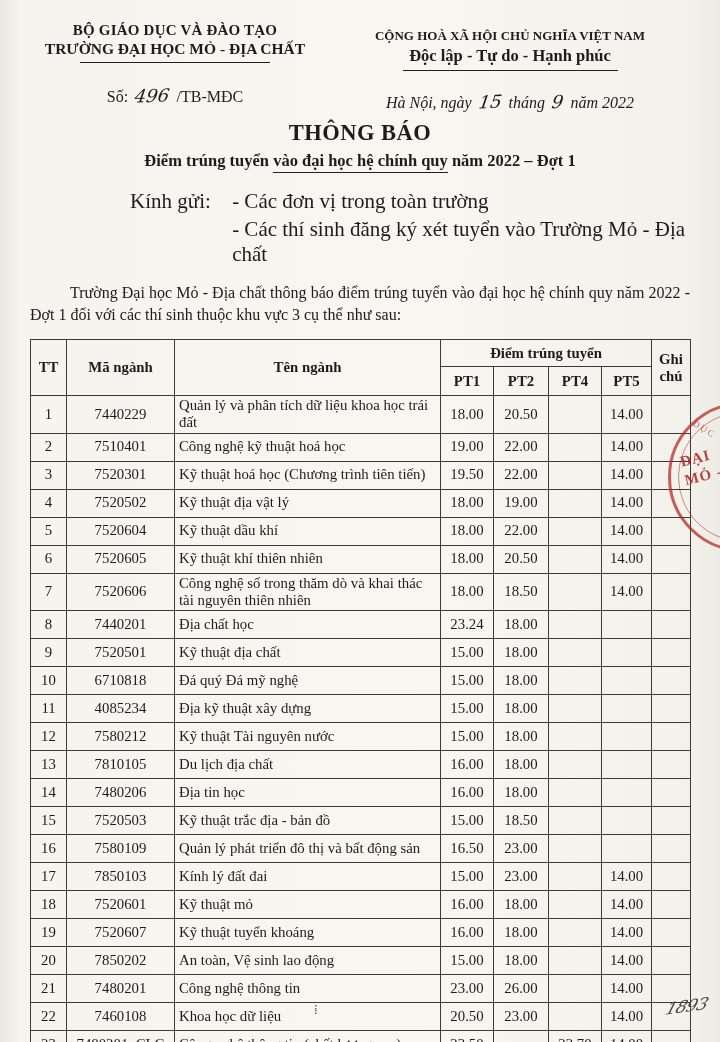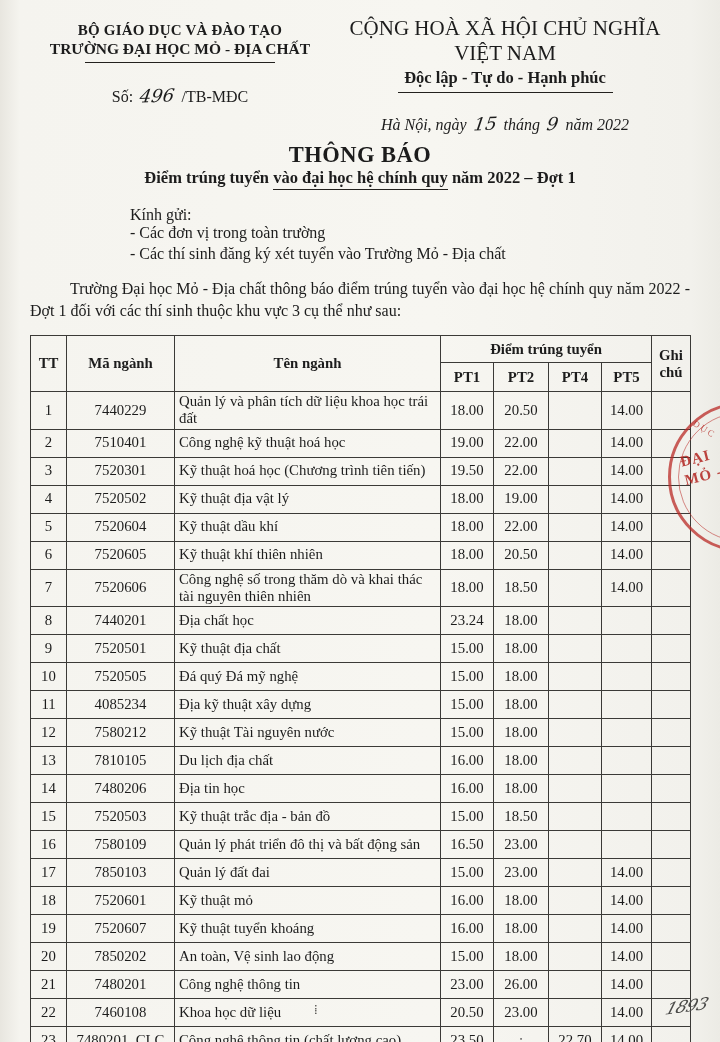--- a/index.html
+++ b/index.html
@@ -8,38 +8,38 @@
     width:720px;height:1042px;
     margin:0 auto;
     overflow:hidden;
     background:linear-gradient(90deg,#e8e6df 0px,#f5f4ef 20px,#f7f6f1 60%,#f2f1ec 96%,#ecebe5 100%);
     font-family:"Liberation Serif","DejaVu Serif",serif;
     color:#1c1c1c;
     box-sizing:border-box;
     padding:16px 30px 0 30px;
   }
   
-  .hdr{display:flex;justify-content:center;align-items:flex-start;}
+  .hdr{display:flex;justify-content:space-between;align-items:flex-start;}
   .hdr-left{width:290px;text-align:center;padding-top:6px;}
   .hdr-right{width:360px;text-align:center;}
   .org-top{font-weight:bold;font-size:15px;letter-spacing:.2px;}
   .org-name{font-weight:bold;font-size:15.5px;margin-top:1px;}
   .org-name::after{content:"";display:block;width:190px;margin:4px auto 0;border-bottom:1.6px solid #23211e;}
-  .motto1{font-weight:normal;font-size:21px;}
+  .motto1{font-weight:bold;font-size:13px;margin-top:12px;}
   .motto2{font-weight:bold;font-size:16.5px;margin-top:2px;}
   .motto2::after{content:"";display:block;width:215px;margin:4px auto 0;border-bottom:1.6px solid #23211e;}
   .so-line{margin-top:22px;font-size:16px;}
   .date-line{margin-top:20px;font-style:italic;font-size:16px;}
   .hand{font-family:"DejaVu Serif",serif;font-style:italic;font-weight:500;display:inline-block;transform:skewX(-10deg) rotate(-2deg);font-size:18px;padding:0 3px;}
   
   .title{margin-top:8px;text-align:center;font-weight:bold;font-size:22.5px;letter-spacing:.5px;}
-  .subtitle{text-align:center;font-weight:bold;font-size:16.5px;}
+  .subtitle{margin-top:5px;text-align:center;font-weight:bold;font-size:16.5px;}
   .subtitle .u-mid{border-bottom:1.7px solid #23211e;padding-bottom:2px;}
   
-  .kg{display:flex;margin:18px 0 0 100px;font-size:16px;flex-direction:column;}
+  .kg{display:flex;margin:18px 0 0 100px;font-size:21px;}
   .kg-label{width:110px;}
   .kg-items div{margin-bottom:3px;}
   
   .intro{margin:12px 0 4px 0;font-size:16px;text-align:justify;text-indent:40px;line-height:1.35;}
   
   table.adm{border-collapse:collapse;width:660px;margin:14px auto 0;table-layout:fixed;}
   table.adm th,table.adm td{border:1.5px solid #3b3a37;padding:1px 4px;font-size:14.8px;line-height:1.16;overflow:hidden;}
   table.adm th{font-weight:bold;}
   col.c-tt{width:36px;}col.c-code{width:108px;}col.c-name{width:266px;}
   col.c-pt1{width:53px;}col.c-pt2{width:55px;}col.c-pt4{width:53px;}col.c-pt5{width:50px;}col.c-note{width:39px;}
@@ -212,21 +212,21 @@
           <td class="col-code">7520501</td>
           <td class="col-name">Kỹ thuật địa chất</td>
           <td class="col-pt1">15.00</td>
           <td class="col-pt2">18.00</td>
           <td class="col-pt4"></td>
           <td class="col-pt5"></td>
           <td class="col-note"></td>
         </tr>
         <tr>
           <td class="col-tt">10</td>
-          <td class="col-code">7520505</td>
+          <td class="col-code">6710818</td>
           <td class="col-name">Đá quý Đá mỹ nghệ</td>
           <td class="col-pt1">15.00</td>
           <td class="col-pt2">18.00</td>
           <td class="col-pt4"></td>
           <td class="col-pt5"></td>
           <td class="col-note"></td>
         </tr>
         <tr>
           <td class="col-tt">11</td>
           <td class="col-code">4085234</td>
@@ -283,21 +283,21 @@
           <td class="col-name">Quản lý phát triển đô thị và bất động sản</td>
           <td class="col-pt1">16.50</td>
           <td class="col-pt2">23.00</td>
           <td class="col-pt4"></td>
           <td class="col-pt5"></td>
           <td class="col-note"></td>
         </tr>
         <tr>
           <td class="col-tt">17</td>
           <td class="col-code">7850103</td>
-          <td class="col-name">Quản lý đất đai</td>
+          <td class="col-name">Kính lý đất đai</td>
           <td class="col-pt1">15.00</td>
           <td class="col-pt2">23.00</td>
           <td class="col-pt4"></td>
           <td class="col-pt5">14.00</td>
           <td class="col-note"></td>
         </tr>
         <tr>
           <td class="col-tt">18</td>
           <td class="col-code">7520601</td>
           <td class="col-name">Kỹ thuật mỏ</td>

